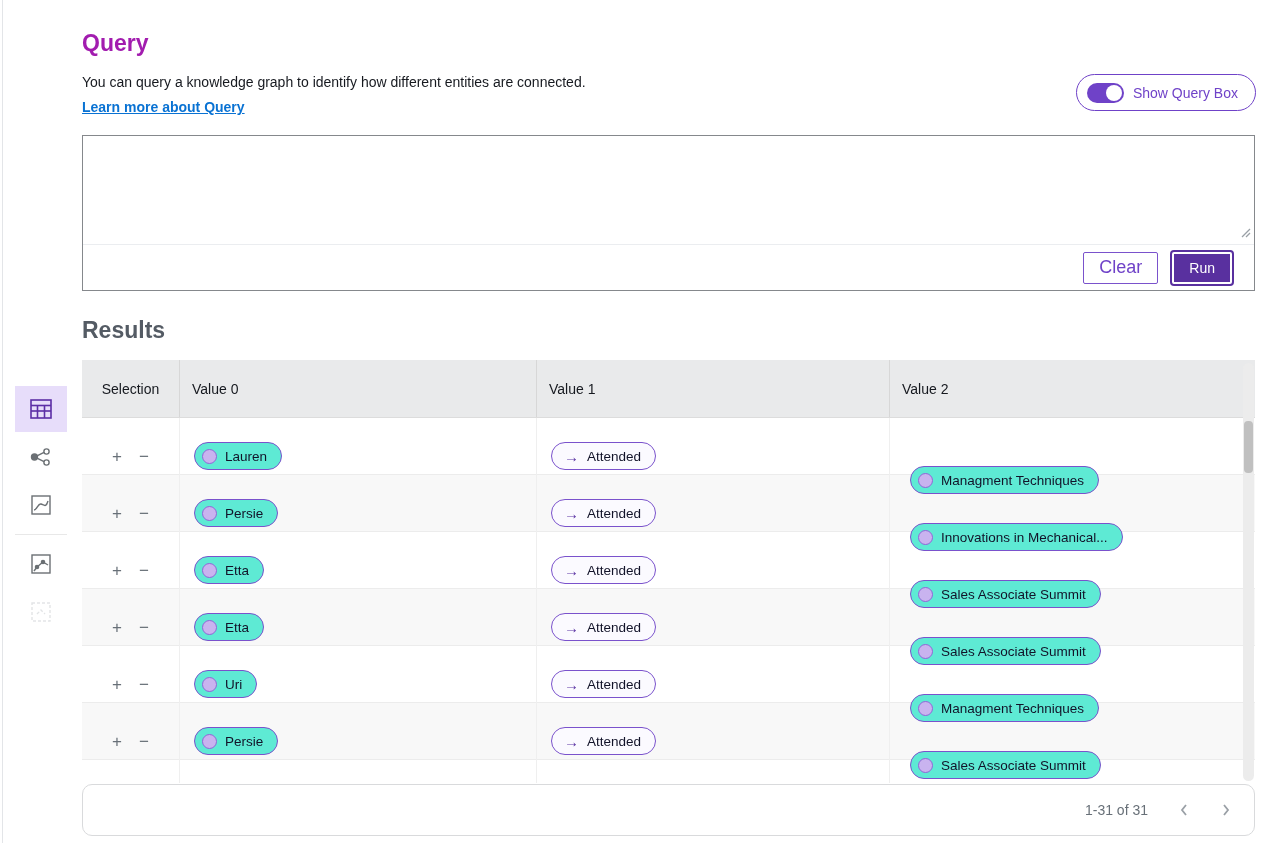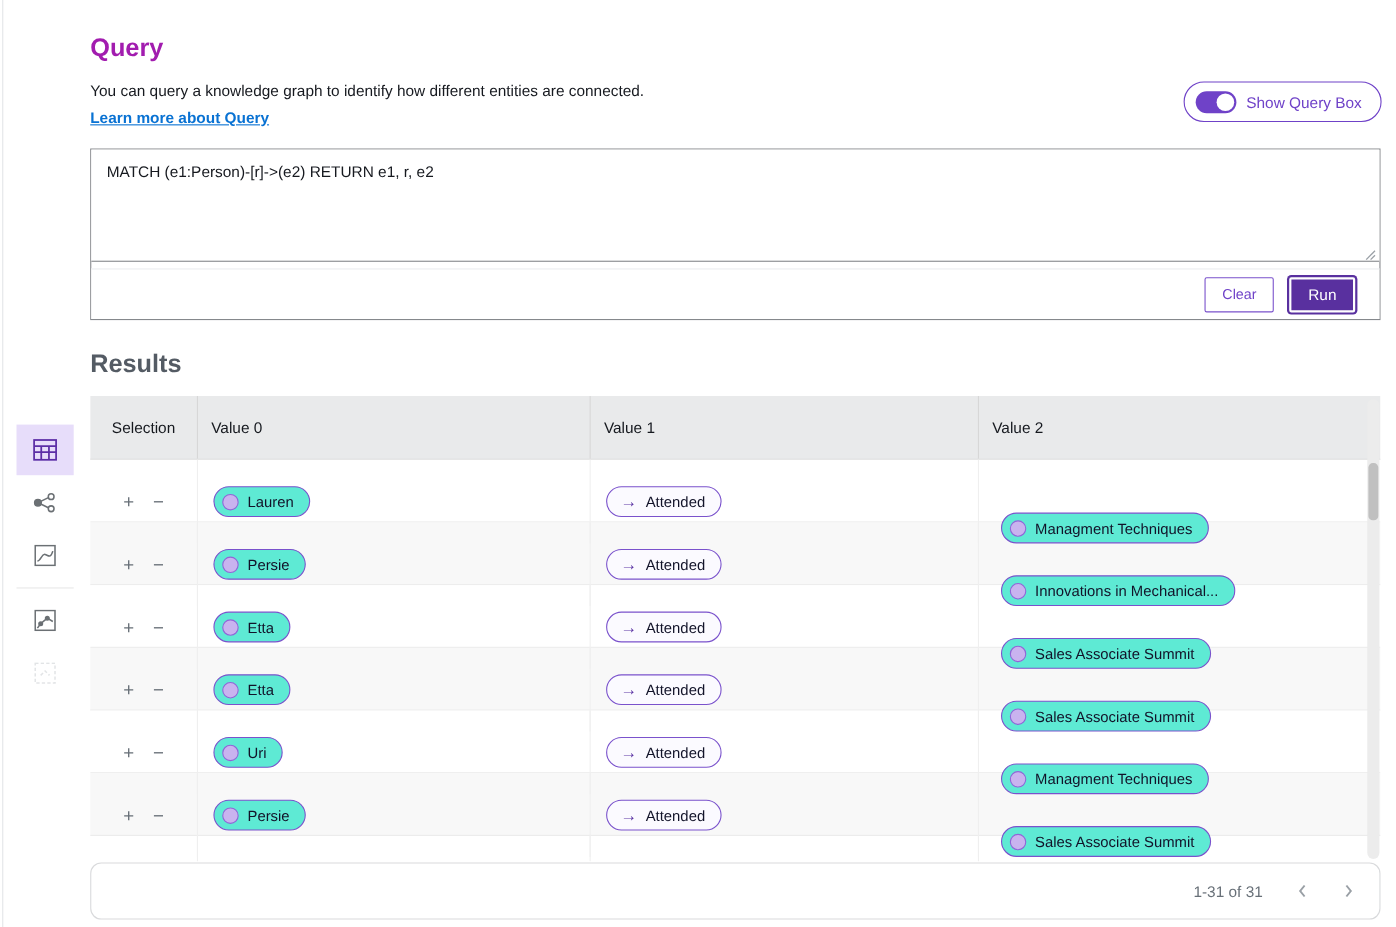--- a/index.html
+++ b/index.html
@@ -42,21 +42,21 @@
     font-family:"Liberation Sans", sans-serif; font-size:14px; color:#16191f; background:#fff;
   }
   .resize-handle { position:absolute; right:3px; top:88px; cursor:nwse-resize; }
   .query-toolbar {
     position:absolute; left:0; right:0; bottom:0; height:46px;
     border-top:1px solid #ebedf0; display:flex; align-items:center; justify-content:flex-end;
     gap:14px; padding-right:22px; background:#fff;
   }
   .btn-clear {
     height:32px; padding:0 15px; background:#fff; border:1px solid #7a52cc; border-radius:2px;
-    color:#6f42c8; font-size:13px; font-family:inherit; cursor:pointer;
+    color:#6f42c8; font-size:18px; font-family:inherit; cursor:pointer;
   }
   .btn-run {
     height:32px; padding:0 15px; background:#59309f; border:2px solid #fff; border-radius:2px;
     box-shadow:0 0 0 2px #59309f; color:#fff; font-size:14px; font-family:inherit; cursor:pointer;
   }
 
   
   .r-title { position:absolute; left:82px; top:317px; font-size:23px; font-weight:700; color:#545b64; }
 
   .rtable { position:absolute; left:82px; top:360px; width:1173px; height:423px; overflow:hidden; background:#fff; }
@@ -177,21 +177,20 @@
   <a class="q-link">Learn more about Query</a>
 
   <div class="toggle-pill">
     <span class="switch">
         <span class="knob"></span>
       </span>
     <span>Show Query Box</span>
   </div>
 
   <div class="query-box">
-    <textarea class="query-textarea" spellcheck="false" style="">MATCH (e1:Person)-[r]-&gt;(e2) RETURN e1, r, e2</textarea>
     <span class="resize-handle">
       <svg width="11" height="11" viewBox="0 0 11 11">
           <g stroke="#9aa0a6" stroke-width="1.2">
             <line x1="10" y1="2" x2="2" y2="10"></line>
             <line x1="10" y1="6" x2="6" y2="10"></line>
           </g>
         </svg>
     </span>
     <div class="query-toolbar">
       <button class="btn-clear">Clear</button>

